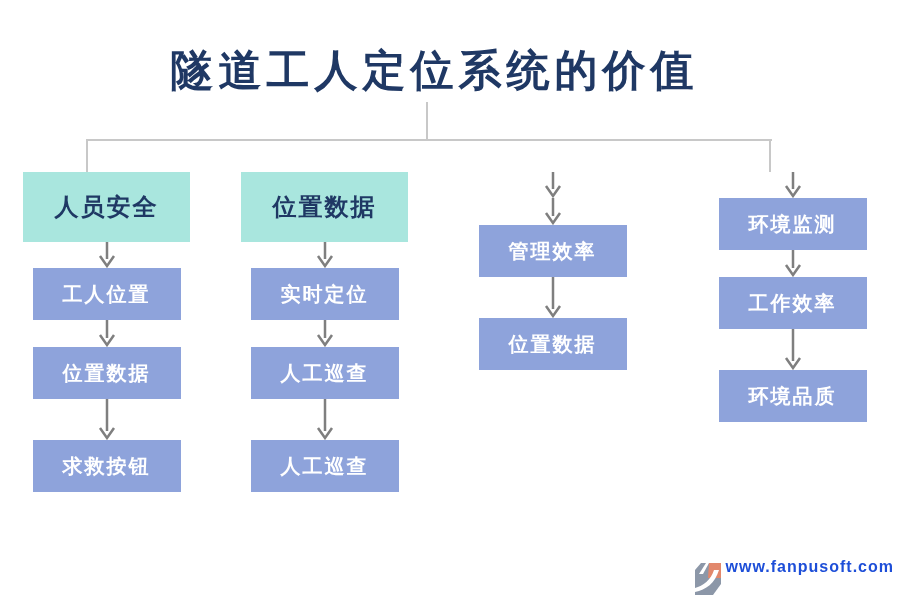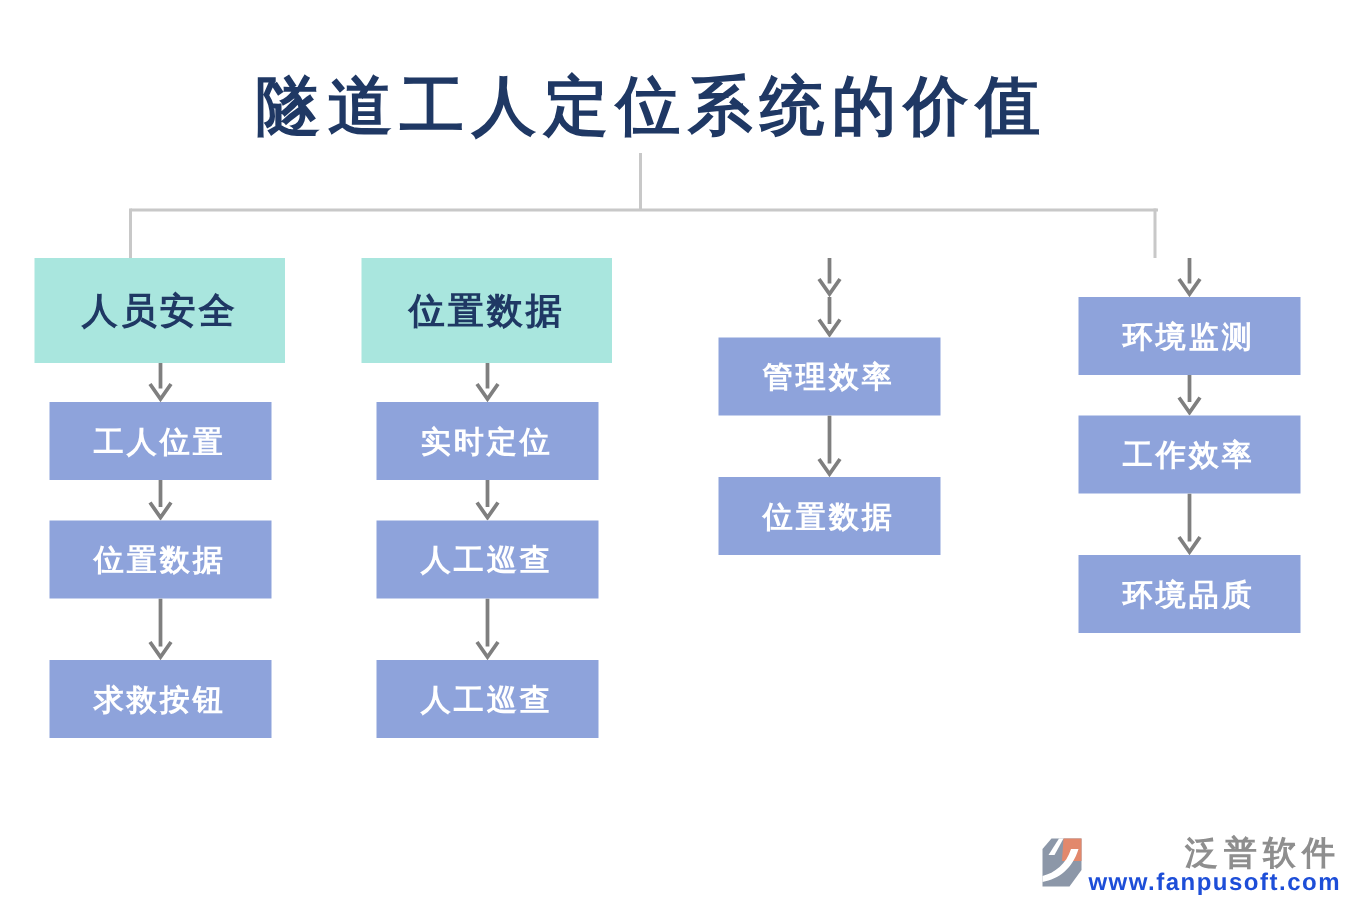--- a/index.html
+++ b/index.html
@@ -177,18 +177,17 @@
   </div>
 
   <div class="brand">
     <svg class="brand-icon" width="30" height="34" viewBox="0 0 30 34">
       <polygon points="8,1 28,1 28,22 20,33 2,33 2,8" fill="#8C97A8"></polygon>
       <polygon points="16,1 28,1 28,16 15,16" fill="#E2886C"></polygon>
       <path d="M2,26 C10,24 18,18 21,8 L26,8 C22,21 13,28 2,30 Z" fill="#ffffff"></path>
       <path d="M13,1 L16,1 L10,12 L6,12 Z" fill="#ffffff"></path>
     </svg>
     <div class="brand-text">
-      <div class="brand-name">泛普软件</div>
       <div class="brand-url">www.fanpusoft.com</div>
     </div>
   </div>
 
 </div>
 
 </body></html>

